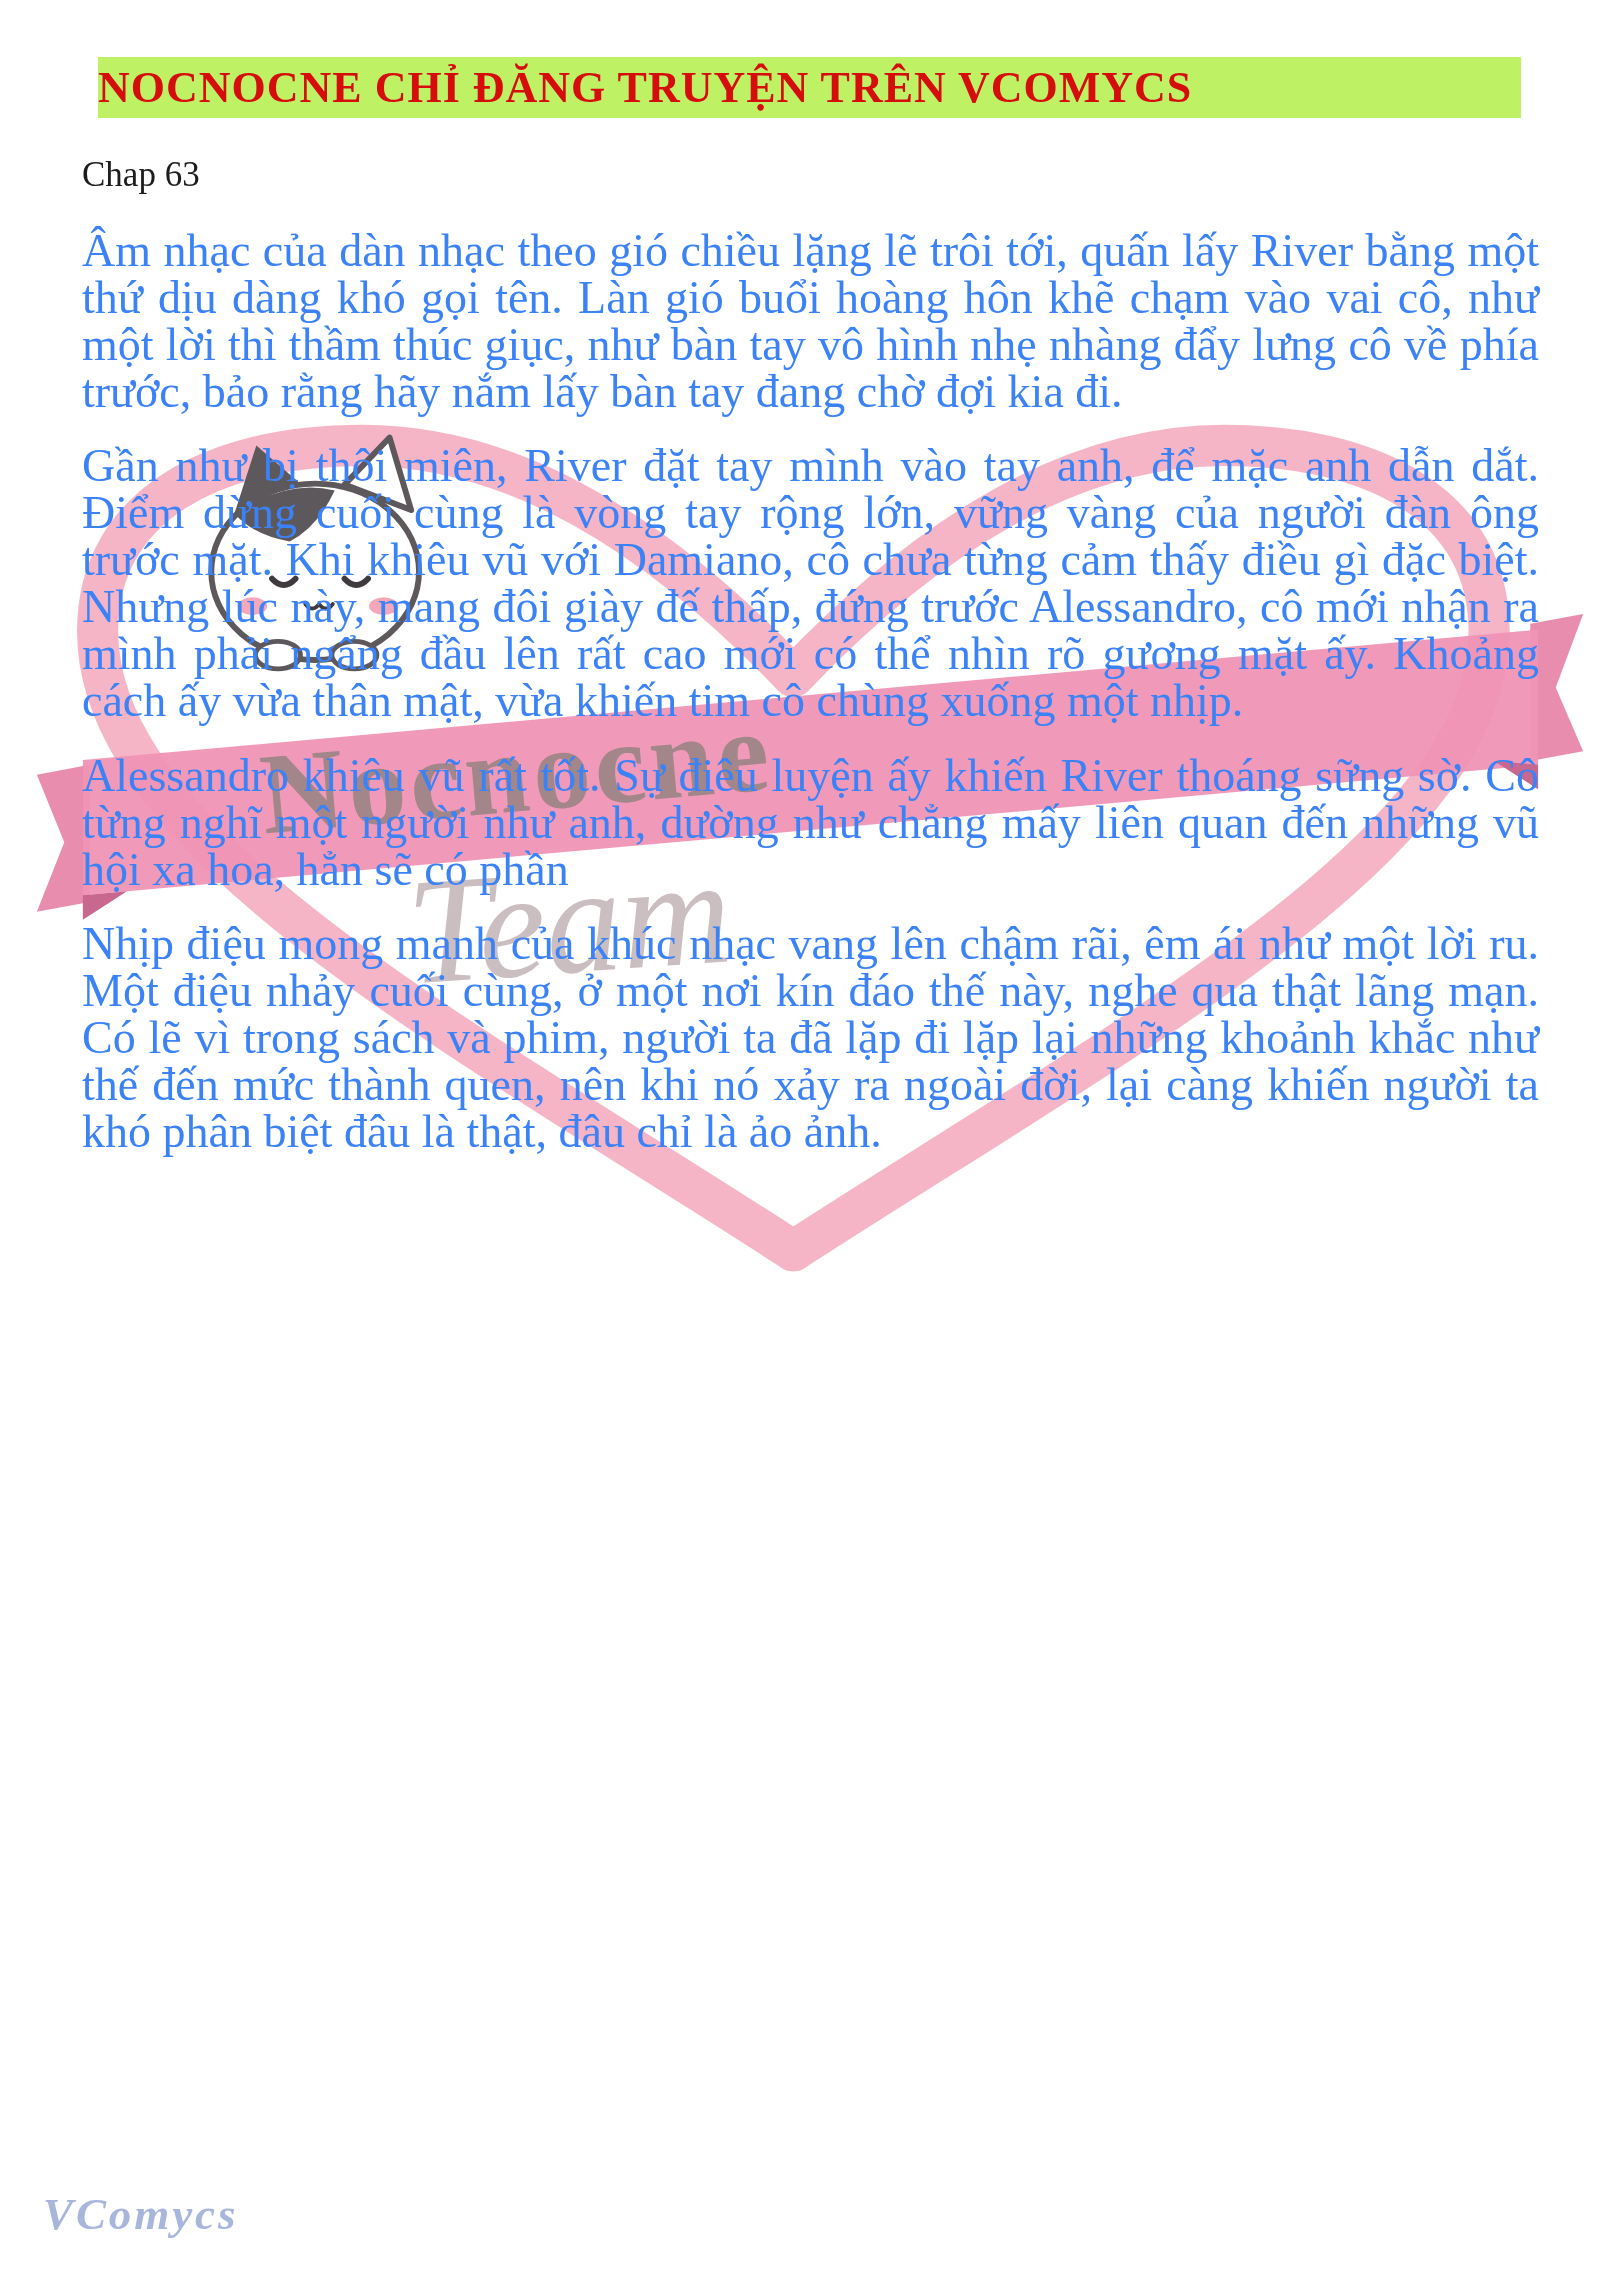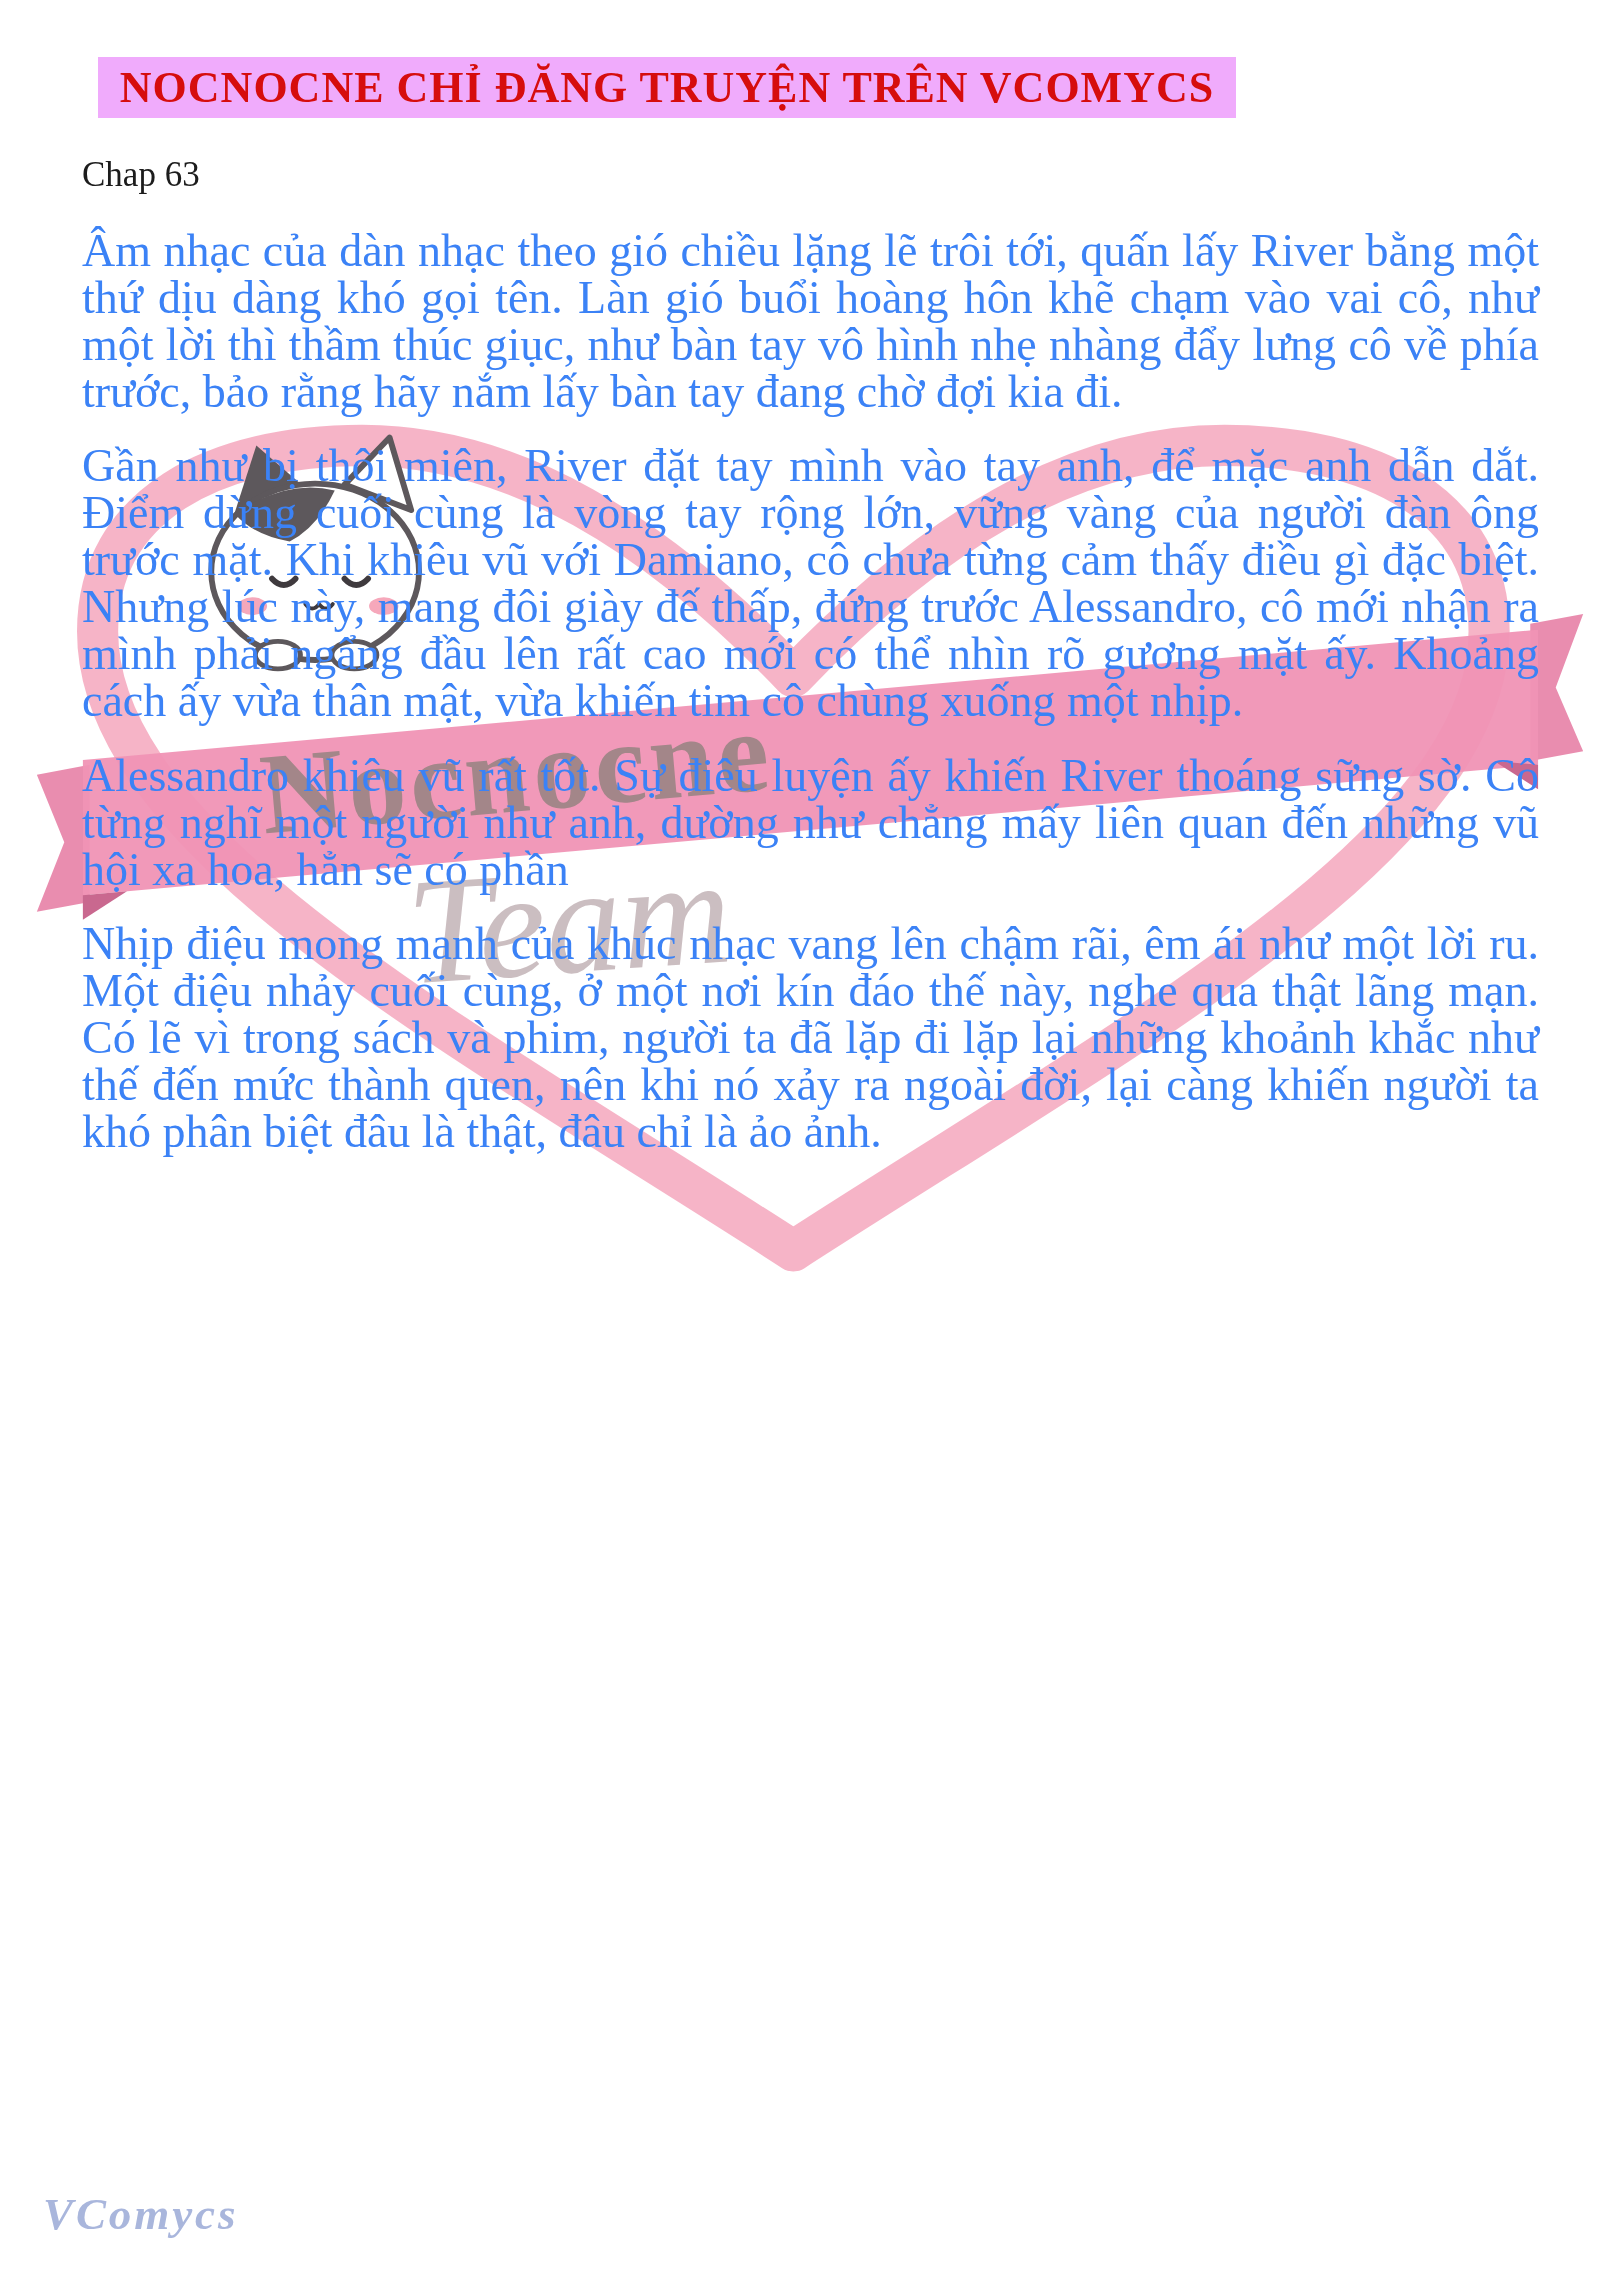--- a/index.html
+++ b/index.html
@@ -29,26 +29,25 @@
   }
   .wm-team {
     font-family: "Liberation Serif", serif;
     font-style: italic;
   }
   
   .banner {
     position: absolute;
     left: 98px;
     top: 57px;
-    width: 1138px;
+    width: 1423px;
     height: 61px;
-    background: #f0abfc;
+    background: #bef264;
     display: flex;
     align-items: center;
-    justify-content: center;
     z-index: 2;
   }
   .banner span {
     font-weight: bold;
     font-size: 44px;
     color: #d60d0d;
     letter-spacing: 1px;
     white-space: nowrap;
   }
   

